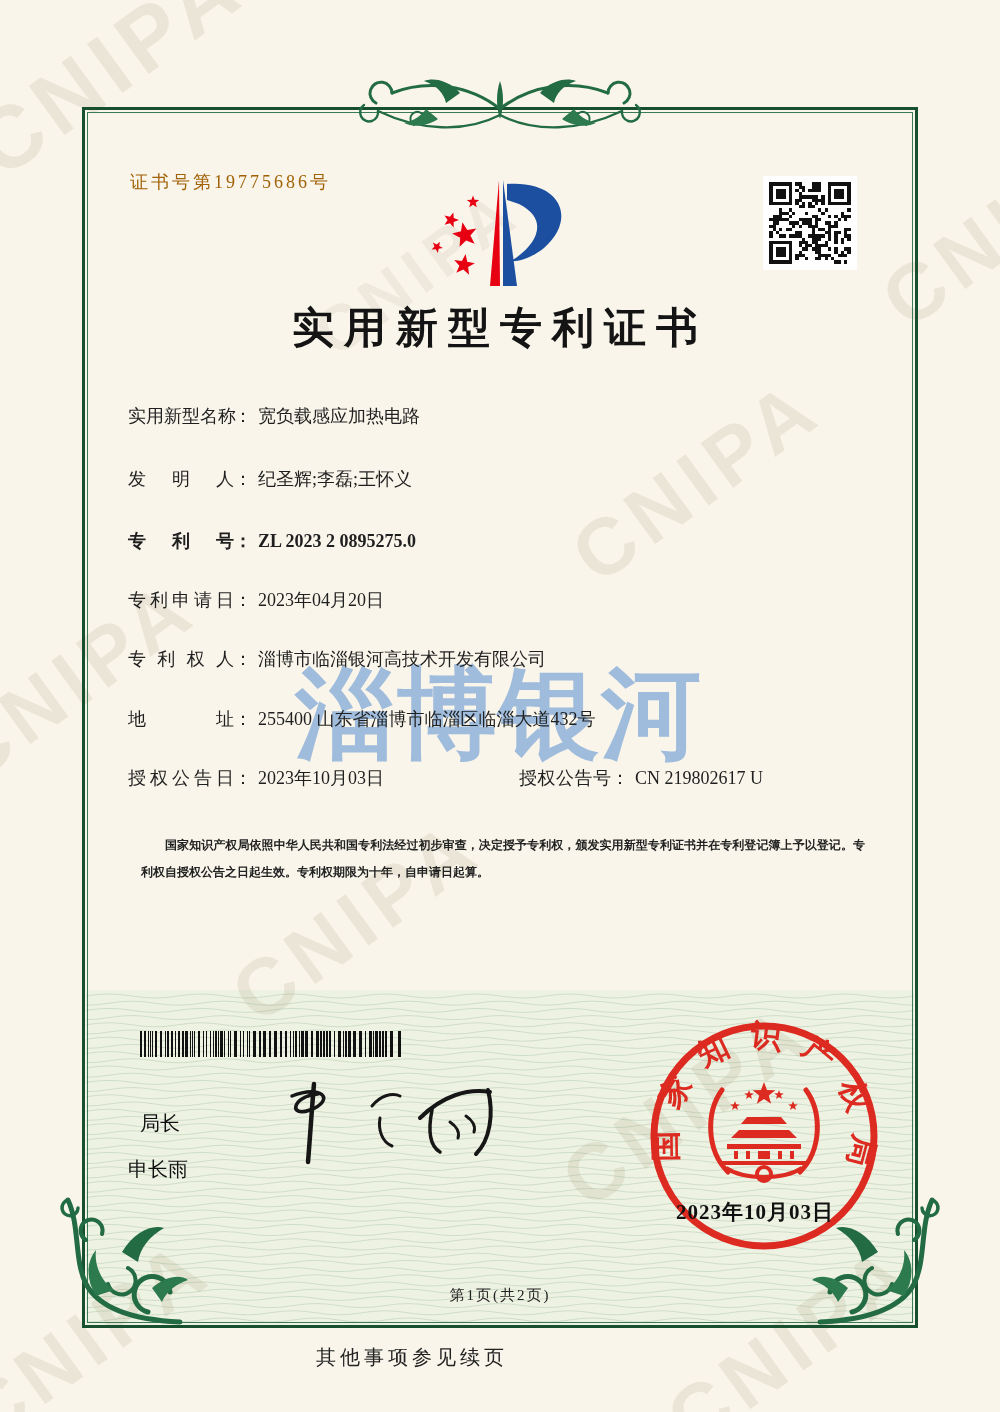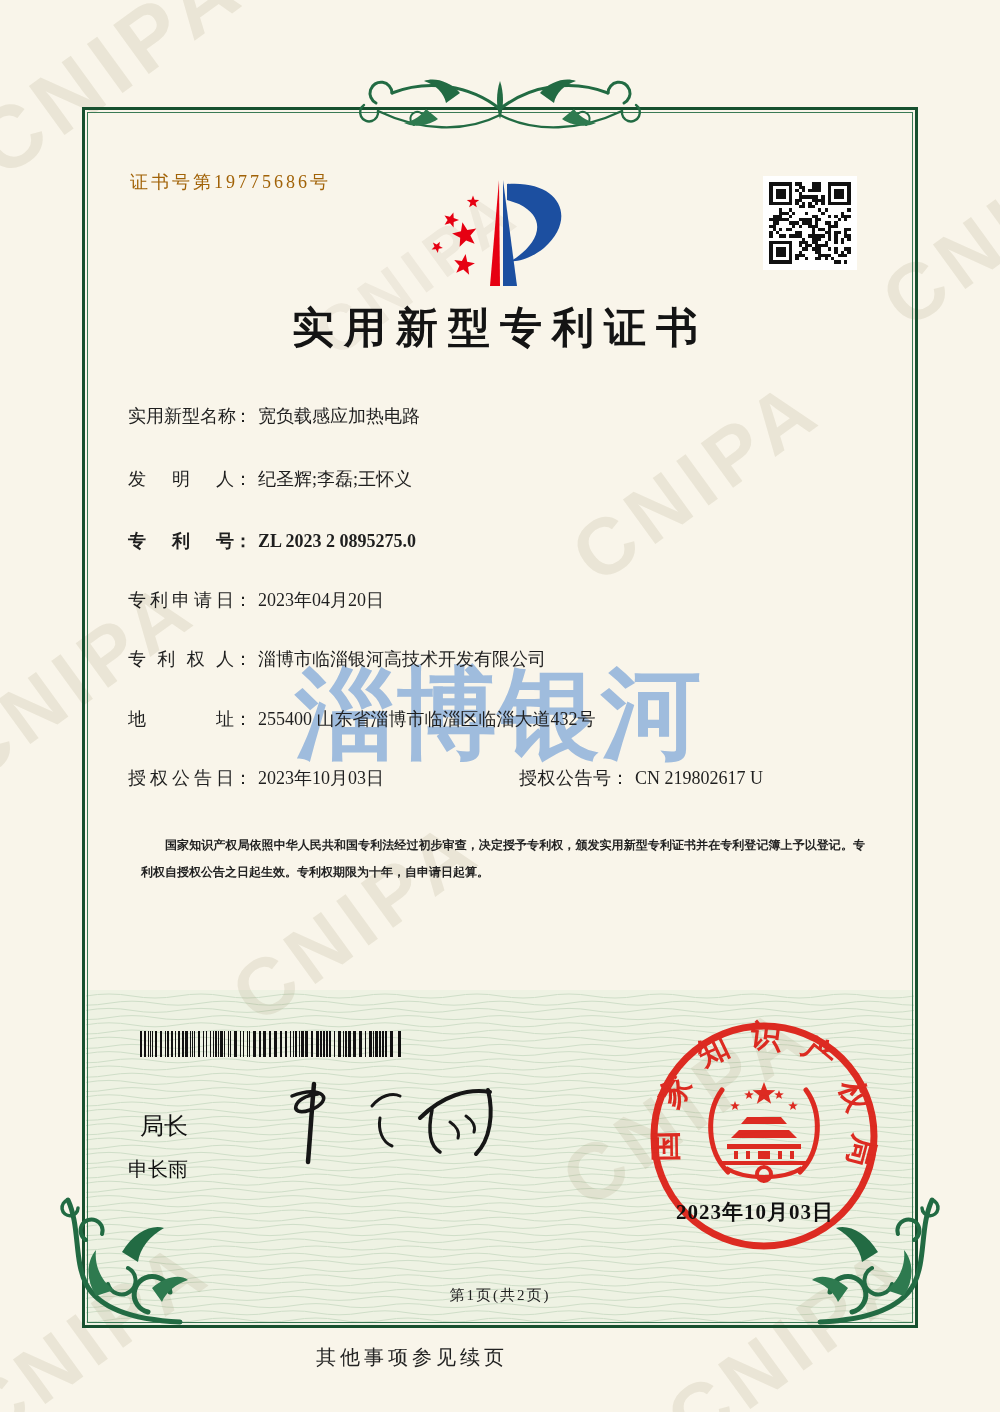--- a/index.html
+++ b/index.html
@@ -21,21 +21,21 @@
   .certnum{position:absolute;left:130px;top:170px;font-size:18px;letter-spacing:3px;z-index:5;}
   .title{position:absolute;left:0;top:300px;width:1000px;text-align:center;
          font-size:42px;font-weight:700;letter-spacing:10px;z-index:5;color:#141414;}
   .row{position:absolute;left:128px;font-size:18px;white-space:nowrap;z-index:5;color:#1f1f1f;}
   .flabel{display:inline-block;width:106px;text-align:justify;text-align-last:justify;
           text-justify:inter-character;}
   .fcolon{margin-right:6px;}
   .paras{position:absolute;left:125px;top:816px;width:756px;z-index:5;color:#222;}
   .paras p{margin:16px;font-size:12px;line-height:27px;text-indent:2em;text-align:justify;font-weight:bold;}
   .paras p + p{margin-top:5px;}
-  .sig-title{position:absolute;left:140px;top:1110px;font-size:24px;z-index:5;
+  .sig-title{position:absolute;left:140px;top:1110px;font-size:20px;z-index:5;
              font-family:"Liberation Sans","DejaVu Sans",sans-serif;color:#111;}
   .sig-name{position:absolute;left:128px;top:1156px;font-size:20px;z-index:5;
              font-family:"Liberation Sans","DejaVu Sans",sans-serif;color:#111;}
   .owner-wm{position:absolute;left:295px;top:648px;font-size:100px;font-weight:700;
             letter-spacing:2px;color:rgba(85,140,210,.55);z-index:4;
             font-family:"Liberation Sans","DejaVu Sans",sans-serif;white-space:nowrap;}
   .seal-date{position:absolute;left:655px;top:1198px;width:200px;text-align:center;
              font-size:21px;font-weight:600;color:#101010;z-index:7;letter-spacing:1px;}
   .pagenum{position:absolute;left:0;top:1286px;width:1000px;text-align:center;
            font-size:15px;letter-spacing:2px;z-index:5;color:#222;}

